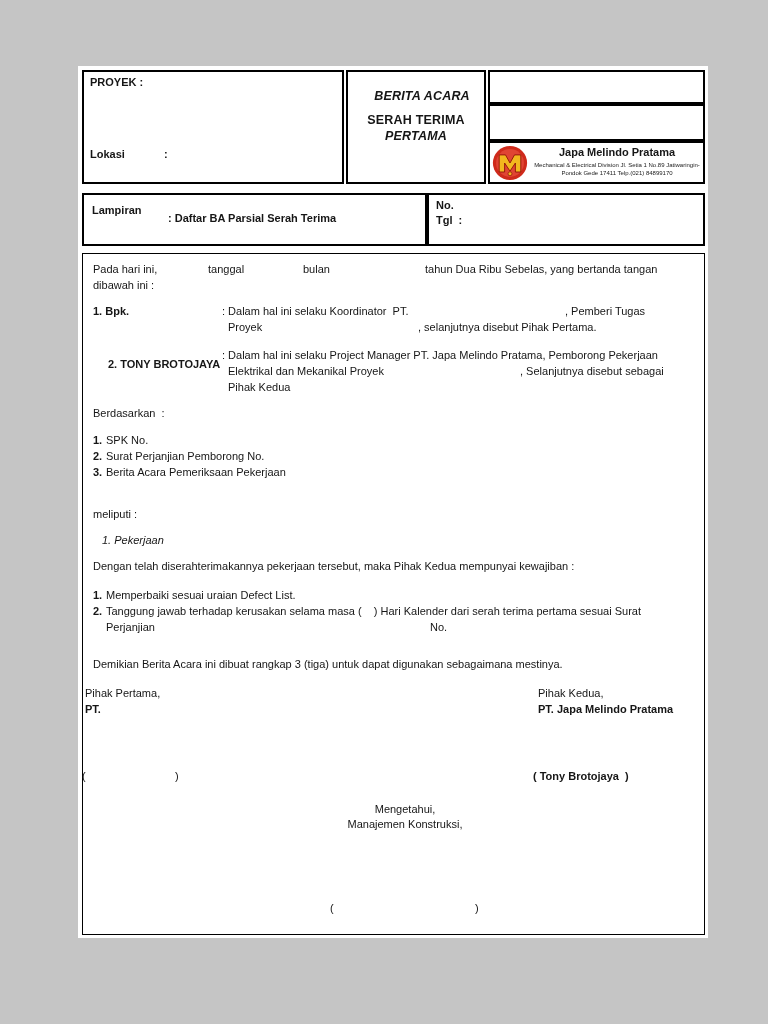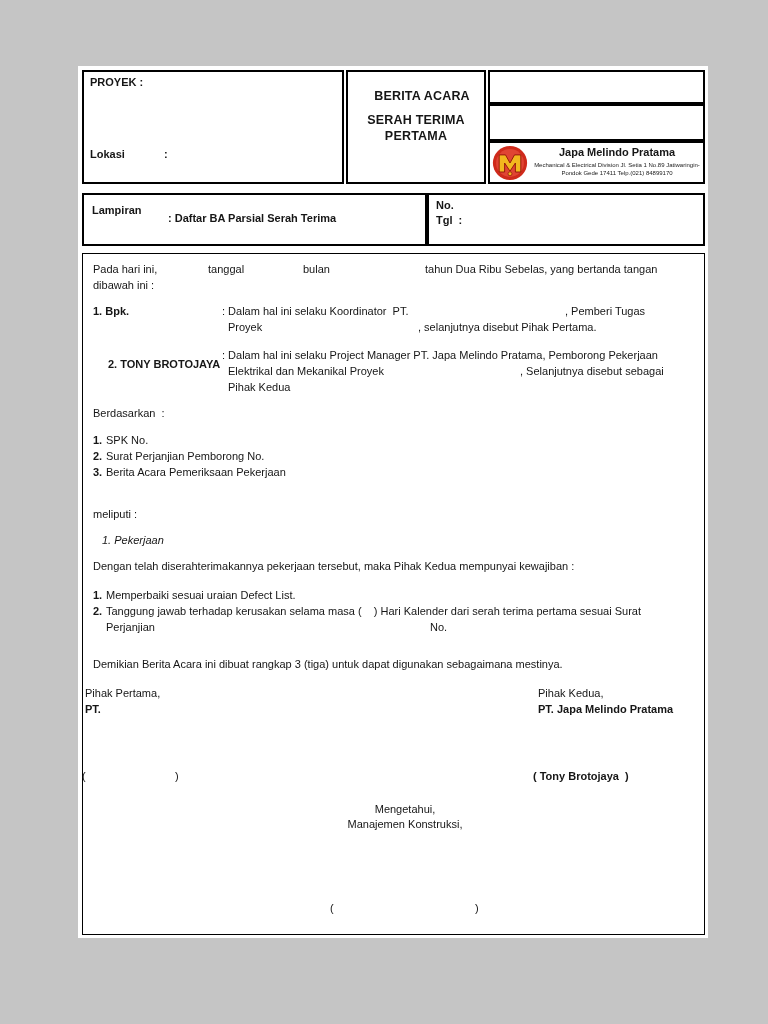--- a/index.html
+++ b/index.html
@@ -38,23 +38,23 @@
   <div class="box" style="left:4px;top:4px;width:262px;height:114px;"></div>
   <div class="box" style="left:268px;top:4px;width:140px;height:114px;"></div>
   <div class="box" style="left:410px;top:4px;width:217px;height:34px;"></div>
   <div class="box" style="left:410px;top:38px;width:217px;height:37px;"></div>
   <div class="box" style="left:410px;top:75px;width:217px;height:43px;"></div>
 
   <span class="t b" style="left:12px;top:10px;">PROYEK :</span>
   <span class="t b" style="left:12px;top:82px;">Lokasi</span>
   <span class="t b" style="left:86px;top:82px;">:</span>
 
-  <span class="t title-line c" style="left:268px;top:24px;width:152px;">BERITA ACARA</span>
+  <span class="t title-line c" style="left:268px;top:24px;width:152px;font-style:italic;">BERITA ACARA</span>
   <span class="t title-line c" style="left:268px;top:48px;width:140px;">SERAH TERIMA</span>
-  <span class="t title-line c" style="left:268px;top:64px;width:140px;">PERTAMA</span>
+  <span class="t title-line c" style="left:268px;top:64px;width:140px;font-style:italic;">PERTAMA</span>
 
   <svg class="logo" style="left:414px;top:79px;" width="36" height="36" viewBox="0 0 40 40">
     <circle cx="20" cy="20" r="19" fill="#cf2a1b"></circle>
     <circle cx="20" cy="20" r="15.5" fill="#e04533"></circle>
     <polygon points="8,30 8,11 15,11 20,20 25,11 32,11 32,30 26,30 26,20 20,29 14,20 14,30" fill="#f2b71e" stroke="#8f1208" stroke-width="1"></polygon>
     <circle cx="20" cy="32" r="2.2" fill="#f2b71e" stroke="#8f1208" stroke-width="0.8"></circle>
   </svg>
 
   <span class="t company-name c" style="left:453px;top:80px;width:172px;">Japa Melindo Pratama</span>
   <span class="t tiny c" style="left:453px;top:96px;width:172px;">Mechanical &amp; Electrical Division Jl. Setia 1 No.89 Jatiwaringin-</span>

